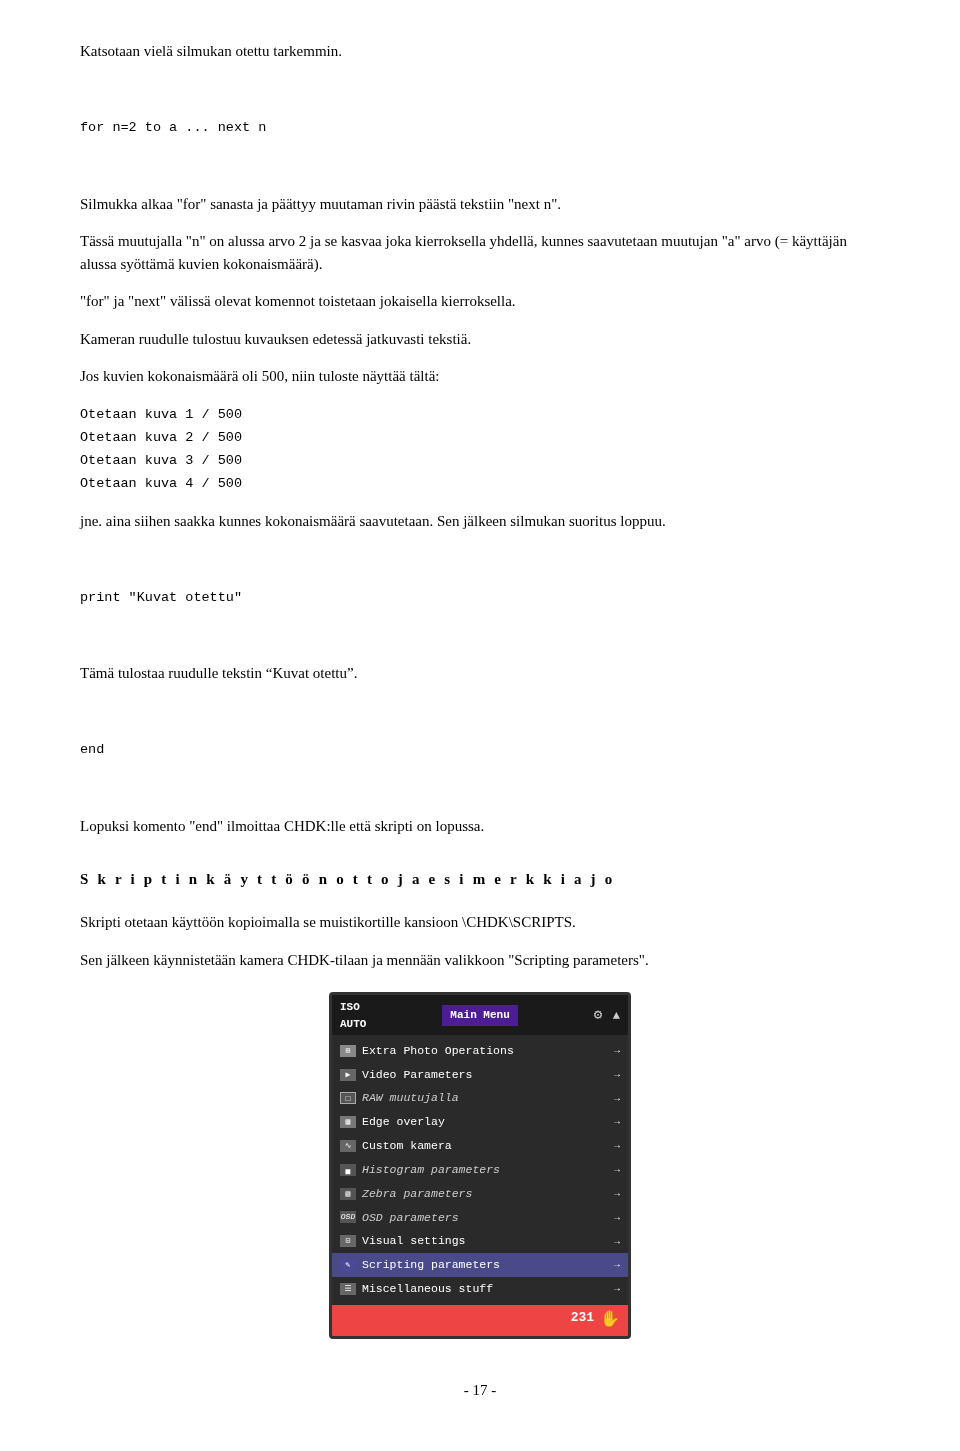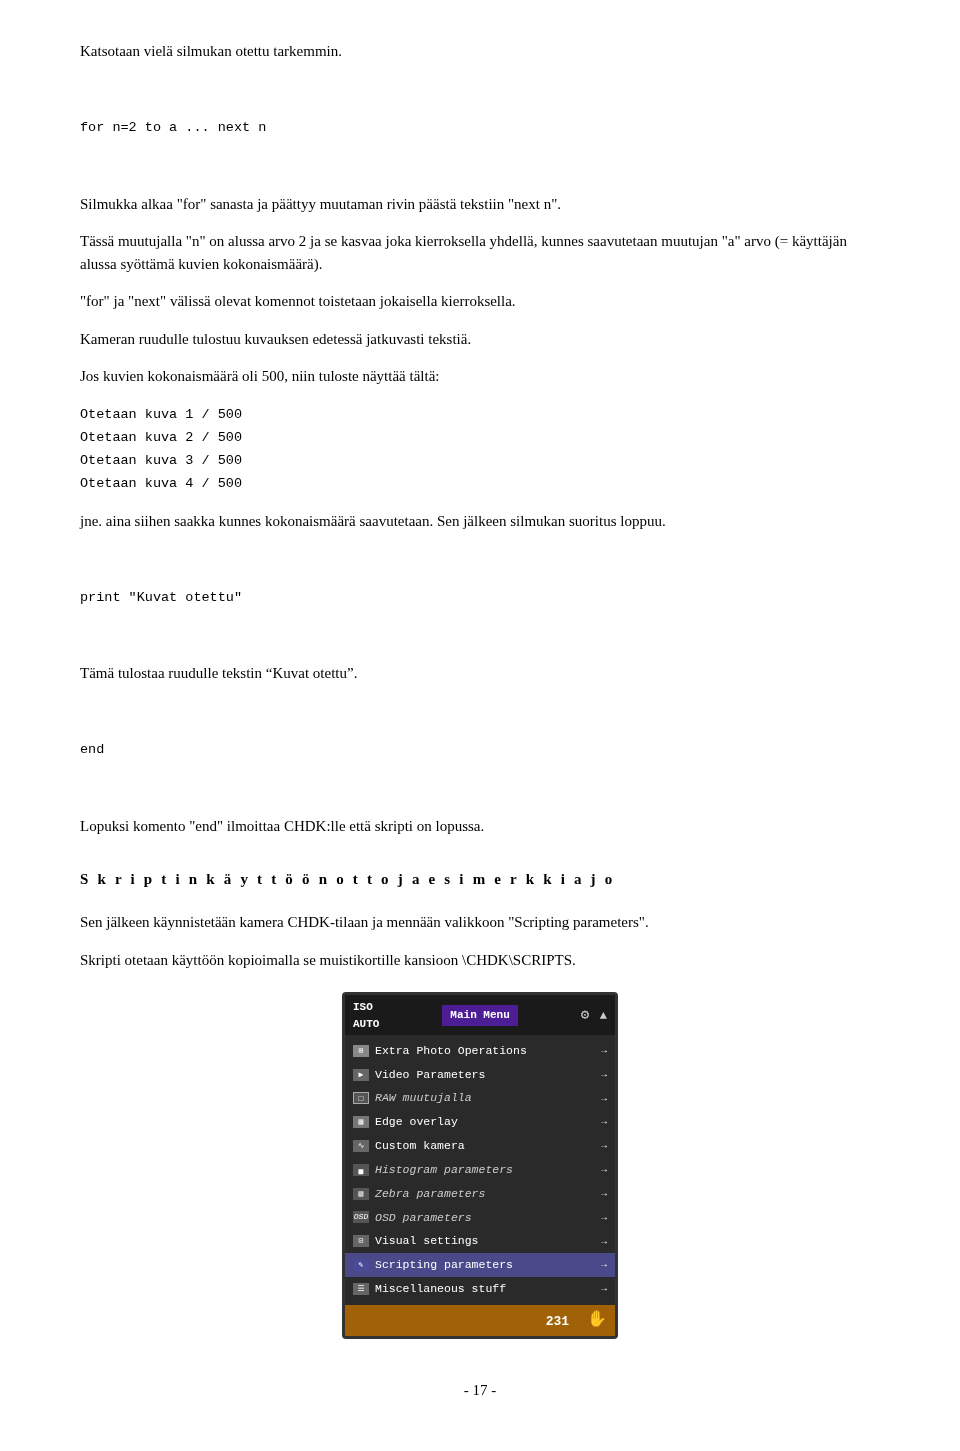--- a/index.html
+++ b/index.html
@@ -40,21 +40,21 @@
       font-family: "Times New Roman", Times, serif;
       font-size: 15px;
       font-weight: bold;
       letter-spacing: 0.18em;
       margin-top: 30px;
       margin-bottom: 20px;
     }
     .camera-screenshot {
       display: block;
       margin: 20px auto 0 auto;
-      width: 276px;
+      width: 302px;
       background: #1a1a1a;
       border: 3px solid #333;
       border-radius: 4px;
       overflow: hidden;
       font-family: "Courier New", Courier, monospace;
       font-size: 11.5px;
     }
     .cam-header {
       background: #1a1a1a;
       color: #ffffff;
@@ -104,29 +104,28 @@
       color: #fff;
       text-align: center;
       line-height: 12px;
     }
     .cam-menu-arrow {
       margin-left: auto;
       color: #ffffff;
       font-size: 10px;
     }
     .cam-footer {
-      background: #a16207;
+      background: #ef4444;
       display: flex;
       justify-content: flex-end;
-      align-items: flex-end;
+      align-items: flex-start;
       padding: 3px 8px;
       color: #ffffff;
       font-size: 12px;
       font-weight: bold;
-      gap: 12px;
     }
     .page-number {
       text-align: center;
       margin-top: 40px;
       font-size: 15px;
     }
   </style>
 </head>
 <body>
 
@@ -162,22 +161,22 @@
   <p>Tämä tulostaa ruudulle tekstin “Kuvat otettu”.</p>
 
   <div class="code-block">
     <span class="code-line">end</span>
   </div>
 
   <p>Lopuksi komento "end" ilmoittaa CHDK:lle että skripti on lopussa.</p>
 
   <p class="section-heading">S k r i p t i n   k ä y t t ö ö n o t t o   j a   e s i m e r k k i a j o</p>
 
+  <p>Skripti otetaan käyttöön kopioimalla se muistikortille kansioon \CHDK\SCRIPTS.</p>
   <p>Sen jälkeen käynnistetään kamera CHDK-tilaan ja mennään valikkoon "Scripting parameters".</p>
-  <p>Skripti otetaan käyttöön kopioimalla se muistikortille kansioon \CHDK\SCRIPTS.</p>
 
   <div class="camera-screenshot">
     <div class="cam-header">
       <div class="cam-header-left">ISO<br>AUTO</div>
       <div class="cam-header-center">Main Menu</div>
       <div class="cam-header-right">
         
         <span style="font-size:14px;">⚙</span>
         <span style="font-size:12px; margin-left:4px;">▲</span>
       </div>

